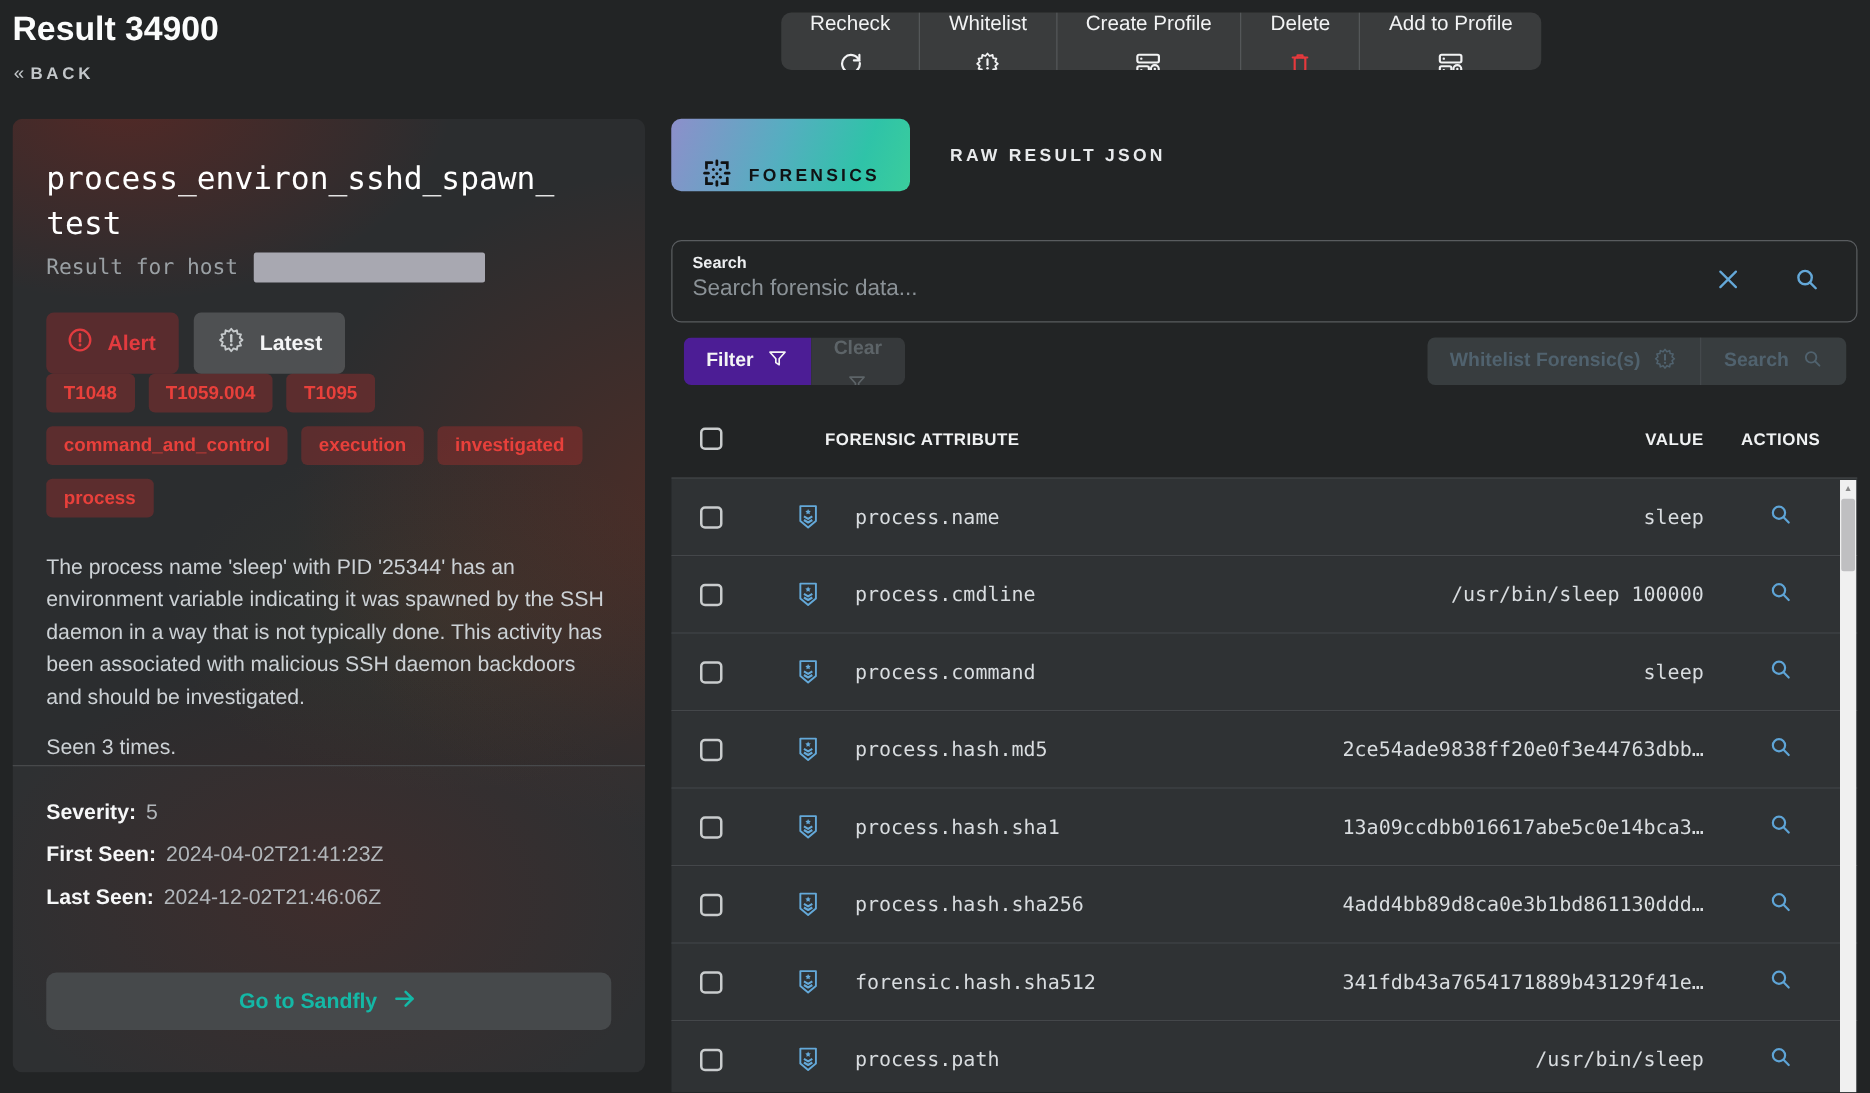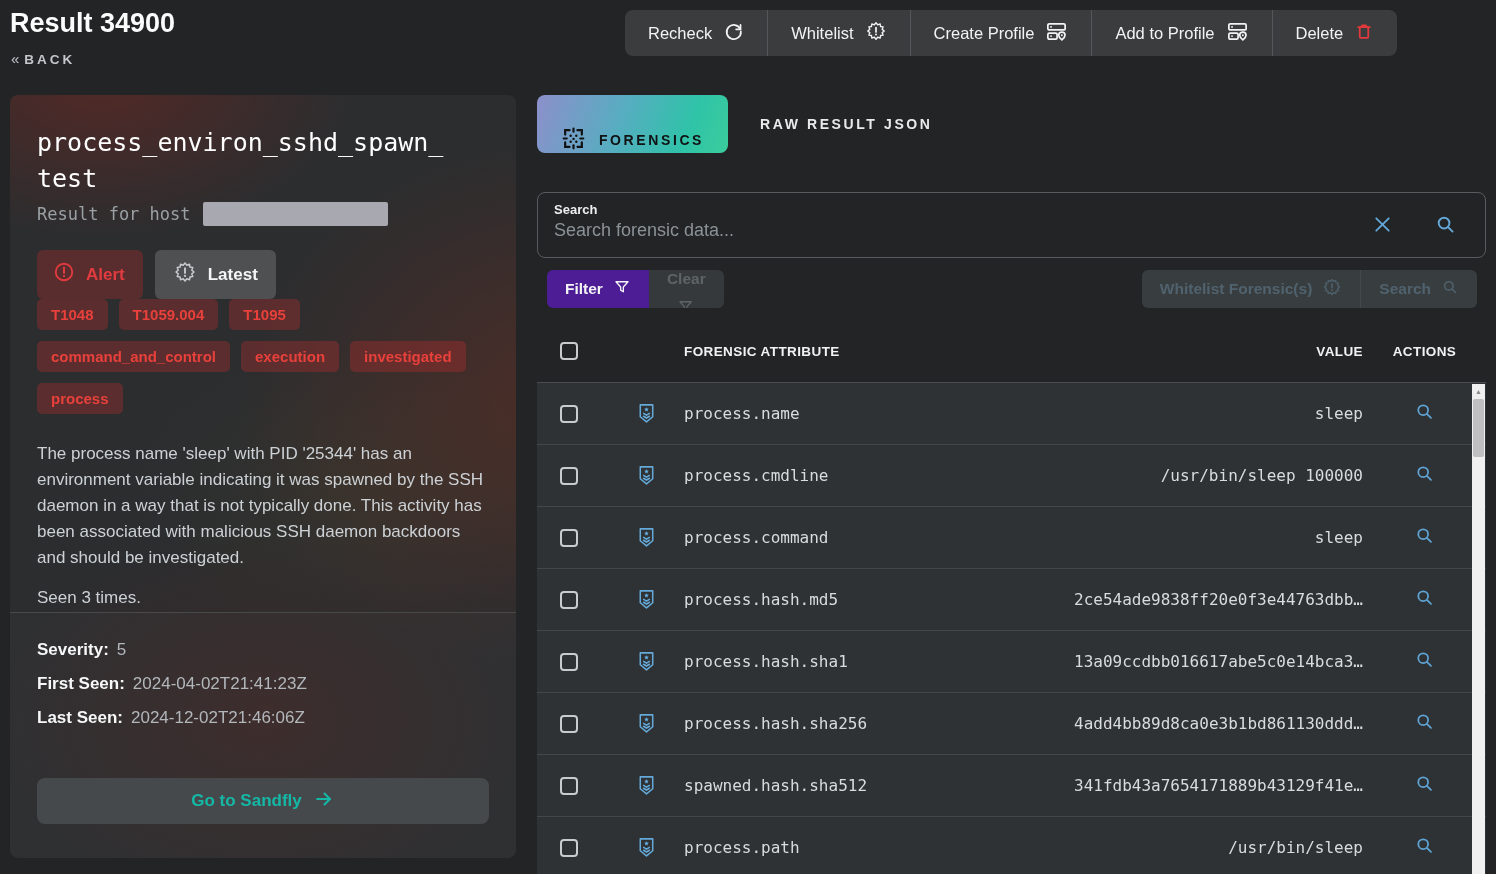--- a/index.html
+++ b/index.html
@@ -13,21 +13,21 @@
 
   
   .page-title { position:absolute; left:10px; top:8px; font-size:27px; font-weight:700; color:#fbfcfc; }
   .back-link { position:absolute; left:11px; top:50px; font-size:13.5px; font-weight:700;
     letter-spacing:3px; color:#c3c7ca; cursor:pointer; }
   .back-link .chev { letter-spacing:1px; margin-right:4px; font-weight:400; font-size:15px; }
 
   .action-group { position:absolute; left:625px; top:10px; height:46px; display:flex;
     background:#3a3c3d; border-radius:8px; overflow:hidden; }
   .action-btn { display:flex; align-items:center; gap:11px; padding:0 23px; font-size:16.5px;
-    color:#f2f3f4; cursor:pointer; border-right:1px solid #545759; white-space:nowrap; }
+    color:#f2f3f4; cursor:pointer; border-right:1px solid #545759; white-space:nowrap;flex-direction:column; }
   .action-btn:last-child { border-right:none; }
   .action-btn svg { flex:0 0 auto; }
   .icon-danger { color:#e5393d; }
 
   
   .left-card { position:absolute; left:10px; top:95px; width:506px; height:763px;
     border-radius:8px; overflow:hidden;
     background:
       radial-gradient(420px 260px at 18% -2%, rgba(140,35,25,.40), transparent 62%),
       radial-gradient(520px 430px at 108% 40%, rgba(150,45,22,.30), transparent 62%),
@@ -99,21 +99,21 @@
   .ftable { position:absolute; left:0; top:225px; width:949px; bottom:0; overflow:hidden; }
   .t-head { height:63px; display:flex; align-items:center; border-bottom:1px solid #4a4d50; }
   .t-row { height:62px; display:flex; align-items:center; background:#2f3234;
     border-bottom:1px solid #44474a; }
   .col-cb { width:18px; margin-left:23px; flex:0 0 auto; }
   .cb { display:block; width:18px; height:18px; border:2px solid #c9cccd; border-radius:4px; cursor:pointer; }
   .col-badge { width:24px; margin-left:57px; flex:0 0 auto; display:flex; align-items:center; }
   .col-badge svg { color:#64a9d9; }
   .col-attr { margin-left:25px; flex:1 1 auto; font-family:"DejaVu Sans Mono", monospace;
     font-size:16px; color:#d8dcdf; }
-  .h-attr { margin-left:106px; flex:1 1 auto; font-family:"Liberation Sans", sans-serif;
+  .h-attr { margin-left:82px; flex:1 1 auto; font-family:"Liberation Sans", sans-serif;
     font-size:13.5px; font-weight:700; letter-spacing:.4px; color:#f0f2f3; }
   .col-value { flex:0 0 auto; text-align:right; font-family:"DejaVu Sans Mono", monospace;
     font-size:16px; color:#d8dcdf; }
   .h-value { font-family:"Liberation Sans", sans-serif; font-size:13.5px; font-weight:700;
     letter-spacing:.4px; color:#f0f2f3; }
   .col-actions { flex:0 0 123px; display:flex; justify-content:center; }
   .h-actions { font-size:13.5px; font-weight:700; letter-spacing:.4px; color:#f0f2f3;
     flex:0 0 123px; text-align:center; }
   .col-actions svg { color:#5ea4d6; cursor:pointer; }
 
@@ -156,39 +156,39 @@
           <rect x="3" y="4" width="18" height="6.4" rx="1.4"></rect>
           <rect x="3" y="13.6" width="9.6" height="6.4" rx="1.4"></rect>
           <circle cx="6.3" cy="7.2" r="1" fill="currentColor" stroke="none"></circle>
           <circle cx="6.3" cy="16.8" r="1" fill="currentColor" stroke="none"></circle>
           <path d="M17.6 12.6a3.3 3.3 0 0 1 3.3 3.3c0 2.2-3.3 4.9-3.3 4.9s-3.3-2.7-3.3-4.9a3.3 3.3 0 0 1 3.3-3.3z"></path>
           <circle cx="17.6" cy="15.9" r="1" fill="currentColor" stroke="none"></circle>
         </svg>
     </span>
   </div>
   <div class="action-btn">
+    <span>Delete</span>
+    <span class="icon-danger">
+      <svg width="20" height="21" viewBox="0 0 24 24" fill="none" stroke="currentColor" stroke-width="2.1" stroke-linecap="round" stroke-linejoin="round">
+          <path d="M5 6.6h14"></path>
+          <path d="M9.6 6.6V4.6h4.8v2"></path>
+          <rect x="6.9" y="6.6" width="10.2" height="13" rx="1.4"></rect>
+        </svg>
+    </span>
+  </div>
+  <div class="action-btn">
     <span>Add to Profile</span>
     <span>
       <svg width="23" height="23" viewBox="0 0 24 24" fill="none" stroke="currentColor" stroke-width="1.8">
           <rect x="3" y="4" width="18" height="6.4" rx="1.4"></rect>
           <rect x="3" y="13.6" width="9.6" height="6.4" rx="1.4"></rect>
           <circle cx="6.3" cy="7.2" r="1" fill="currentColor" stroke="none"></circle>
           <circle cx="6.3" cy="16.8" r="1" fill="currentColor" stroke="none"></circle>
           <path d="M17.6 12.6a3.3 3.3 0 0 1 3.3 3.3c0 2.2-3.3 4.9-3.3 4.9s-3.3-2.7-3.3-4.9a3.3 3.3 0 0 1 3.3-3.3z"></path>
           <circle cx="17.6" cy="15.9" r="1" fill="currentColor" stroke="none"></circle>
-        </svg>
-    </span>
-  </div>
-  <div class="action-btn">
-    <span>Delete</span>
-    <span class="icon-danger">
-      <svg width="20" height="21" viewBox="0 0 24 24" fill="none" stroke="currentColor" stroke-width="2.1" stroke-linecap="round" stroke-linejoin="round">
-          <path d="M5 6.6h14"></path>
-          <path d="M9.6 6.6V4.6h4.8v2"></path>
-          <rect x="6.9" y="6.6" width="10.2" height="13" rx="1.4"></rect>
         </svg>
     </span>
   </div>
 </div>
 
 <div class="left-card">
   <div class="left-card-top">
     <div class="sandfly-name">process_environ_sshd_spawn_test</div>
     <div class="host-line">
       <span>Result for host</span>
@@ -489,21 +489,21 @@
             <span class="cb"></span>
           </span>
     <span class="col-badge">
       <svg width="23" height="25" viewBox="0 0 24 24" fill="none" stroke="currentColor" stroke-width="1.6" stroke-linejoin="round">
               <path d="M5.5 3h13v12.4l-6.5 5.4-6.5-5.4z"></path>
               <path d="M12 5.4l.72 1.46 1.62.23-1.17 1.14.28 1.6L12 9.1l-1.45.76.28-1.6-1.17-1.14 1.62-.23z" fill="currentColor" stroke="none"></path>
               <path d="M8.5 11.6l3.5 2.1 3.5-2.1" stroke-width="1.8"></path>
               <path d="M8.5 14.6l3.5 2.1 3.5-2.1" stroke-width="1.8"></path>
             </svg>
     </span>
-    <span class="col-attr t-attr">spawned.hash.sha512</span>
+    <span class="col-attr t-attr">forensic.hash.sha512</span>
     <span class="col-value t-value">341fdb43a7654171889b43129f41e…</span>
     <span class="col-actions">
       <span>
         <svg width="21" height="21" viewBox="0 0 24 24" fill="none" stroke="currentColor" stroke-width="2" stroke-linecap="round">
                 <circle cx="10.5" cy="10.5" r="5.6"></circle>
                 <path d="M14.7 14.7 19.4 19.4"></path>
               </svg>
       </span>
     </span>
   </div>

